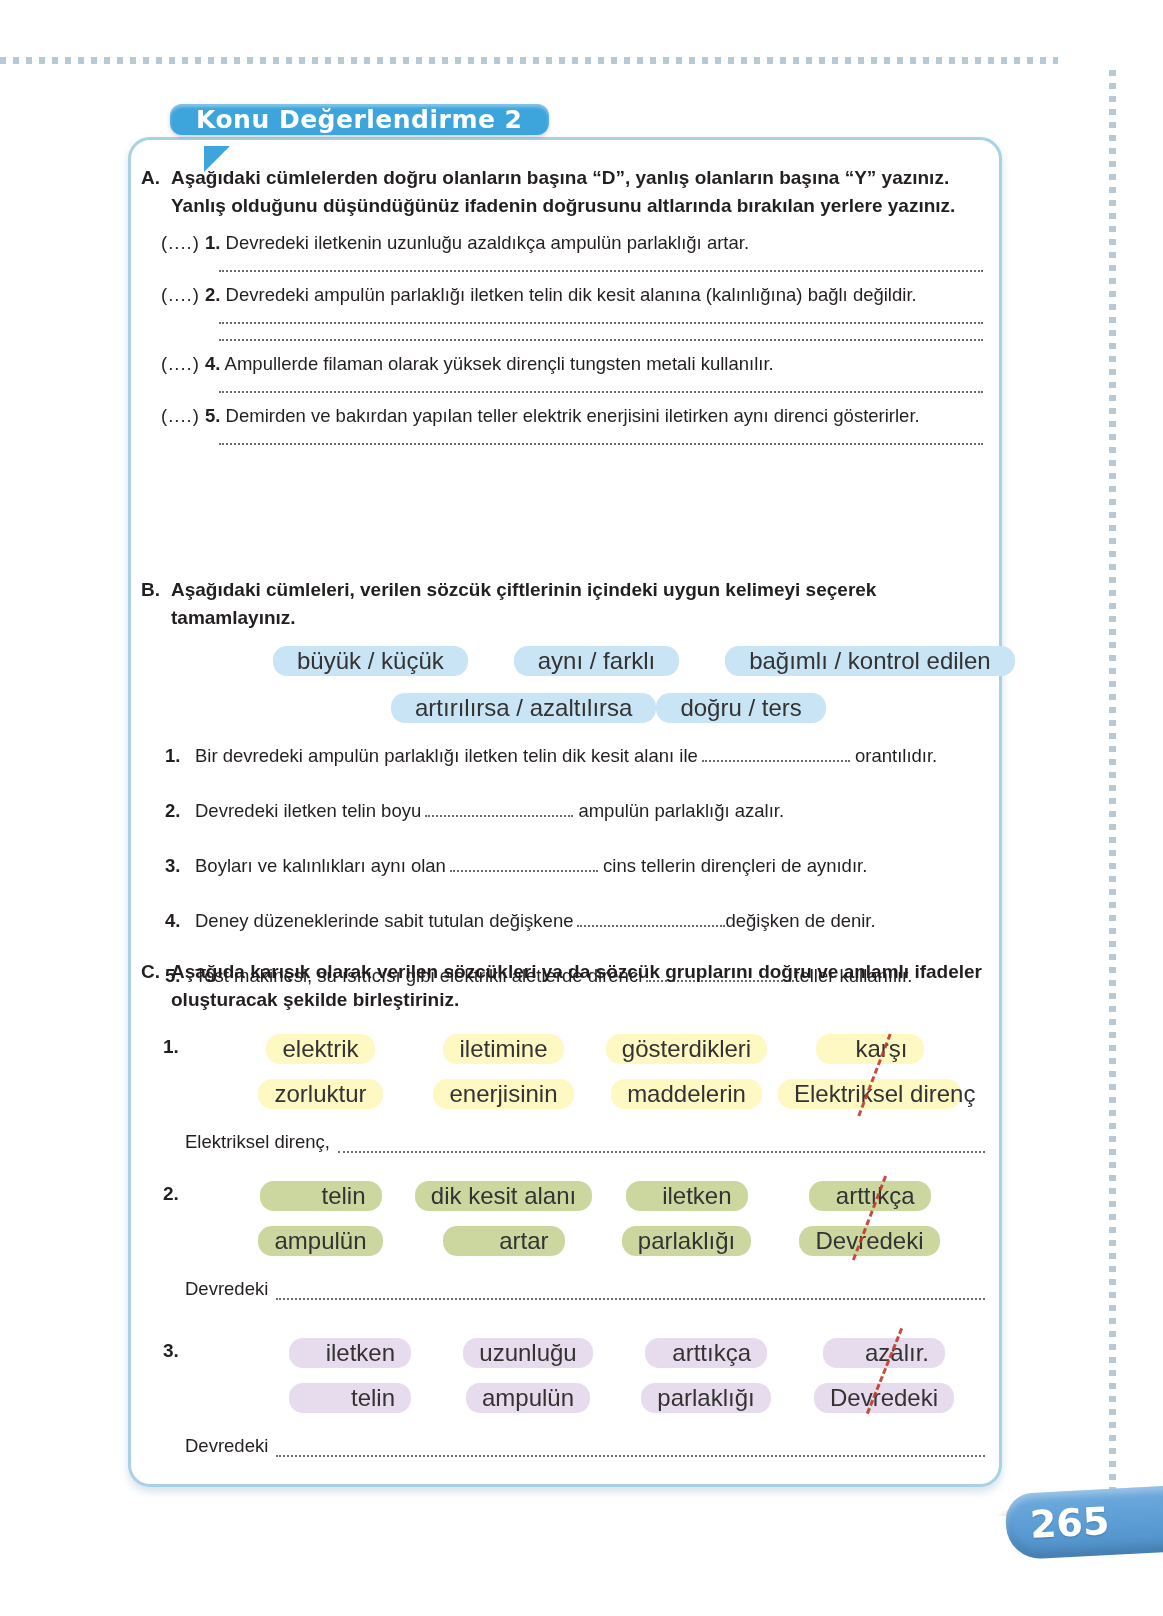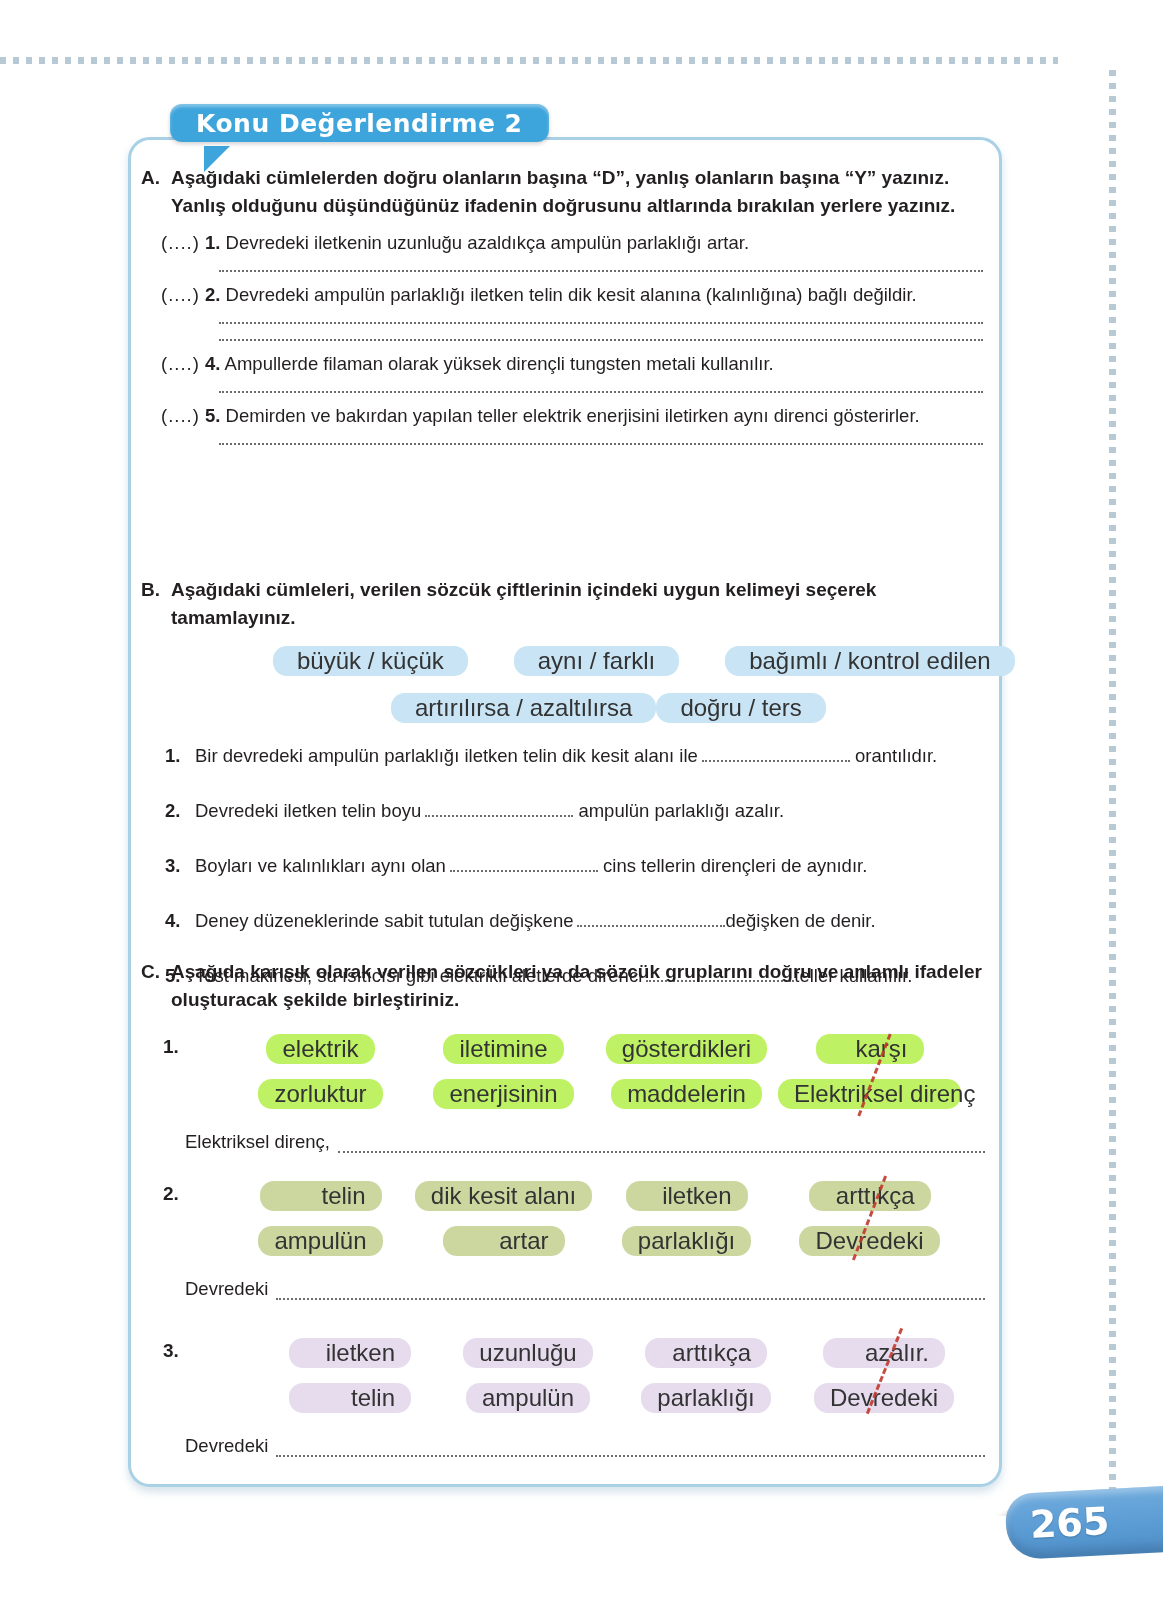--- a/index.html
+++ b/index.html
@@ -12,21 +12,21 @@
     background-image:repeating-linear-gradient(90deg,#b7c9d4 0 6px,transparent 6px 13px);}
   .deco-right{position:absolute;top:70px;left:1109px;width:7px;height:1460px;
     background-image:repeating-linear-gradient(180deg,#b7c9d4 0 6px,transparent 6px 13px);}
 
   
   .main-box{position:absolute;left:128px;top:137px;width:868px;height:1344px;
     border:3px solid #a9d1e6;border-radius:22px;background:#fff;
     box-shadow:0 5px 9px rgba(120,160,190,0.30);}
 
   
-  .title-bubble{position:absolute;left:170px;top:104px;height:38px;background:#3ea5dc;
+  .title-bubble{position:absolute;left:170px;top:104px;height:31px;background:#3ea5dc;
     border-radius:12px;padding:0 26px;display:flex;align-items:center;z-index:6;
     box-shadow:inset 0 3px 3px rgba(255,255,255,0.35),0 2px 4px rgba(0,0,0,0.18);}
   .title-bubble .t{color:#fff;font-weight:bold;font-size:25px;letter-spacing:0.5px;
     font-family:"DejaVu Sans", sans-serif;}
   .title-tail{position:absolute;left:204px;top:146px;width:0;height:0;z-index:5;
     border-top:26px solid #3ea5dc;border-right:26px solid transparent;}
 
   .sec{position:absolute;left:10px;right:14px;}
   #secA{top:24px;} #secB{top:436px;} #secC{top:818px;}
   .sec-head{display:flex;font-weight:bold;font-size:19px;line-height:28px;}
@@ -54,21 +54,21 @@
   
   .c-group{position:absolute;left:0;right:0;}
   #cg1{top:60px;} #cg2{top:207px;} #cg3{top:364px;}
   .c-num{position:absolute;left:22px;top:18px;font-weight:bold;font-size:19px;}
   .c-rows{padding-left:88px;}
   #cg3 .c-rows{padding-left:120px;}
   .c-row{display:flex;margin-top:16px;}
   .c-row + .c-row{margin-top:15px;}
   .col{width:183px;display:flex;justify-content:center;}
   #cg3 .col{width:178px;}
-  .pill-yellow{background:#bef264;min-width:76px;}
+  .pill-yellow{background:#fef9c3;min-width:76px;}
   .pill-green{background:#ccd7a0;min-width:90px;}
   .pill-purple{background:#e6dcee;min-width:90px;}
   .c-answer{display:flex;align-items:flex-end;margin:22px 0 0 44px;font-size:18.5px;line-height:22px;}
   .c-answer .dots{flex:1;height:15px;border-bottom:2.5px dotted #6b6b6b;margin-left:8px;}
 
   
   .red-mark{position:absolute;width:0;border-left:3.5px dashed #c13a2e;opacity:0.9;}
   #rm1{left:742px;top:891px;height:88px;transform:rotate(21deg);}
   #rm2{left:737px;top:1033px;height:90px;transform:rotate(21deg);}
   #rm3{left:752px;top:1185px;height:92px;transform:rotate(22deg);}

